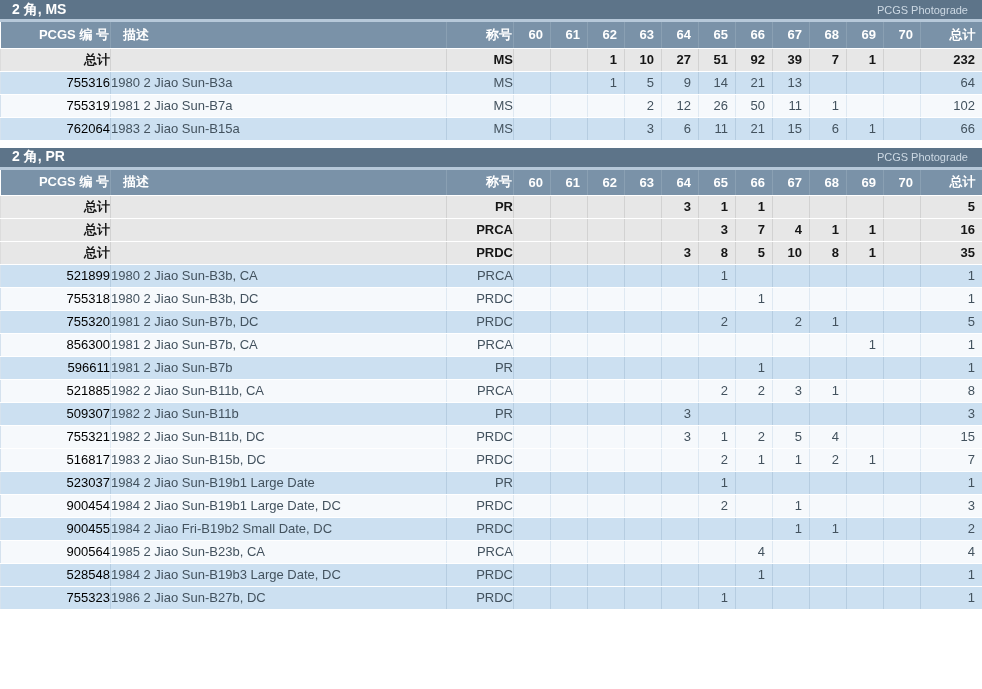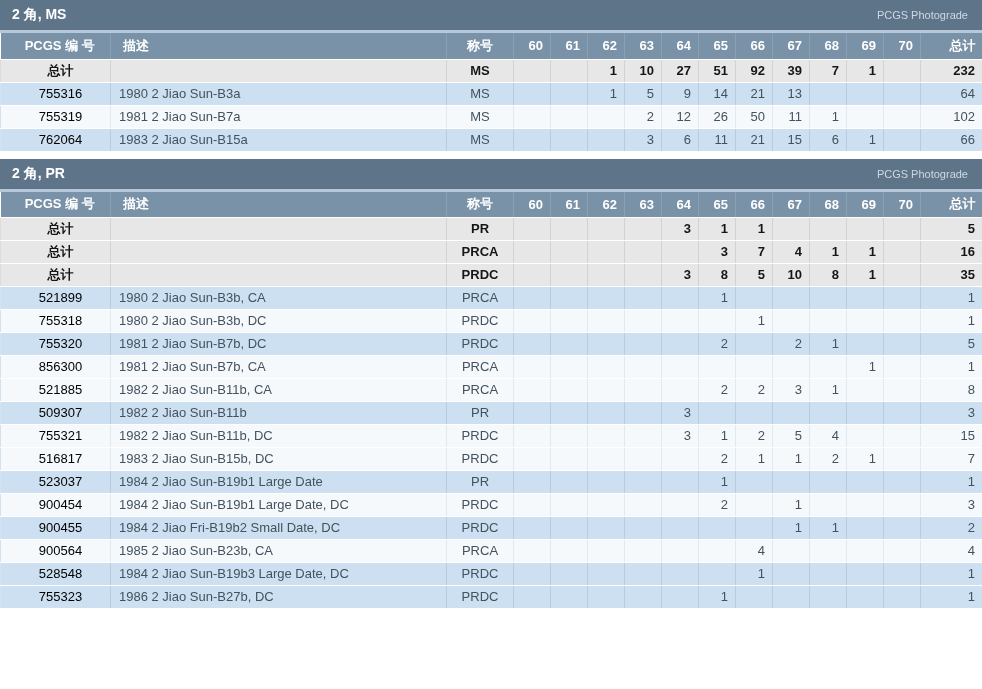--- a/index.html
+++ b/index.html
@@ -9,21 +9,21 @@
     background: #ffffff;
     font-family: "Liberation Sans", "DejaVu Sans", sans-serif;
     font-size: 13px;
     position: relative;
   }
   #app { position: relative; width: 982px; }
 
   .section { margin-bottom: 7px; }
 
   .section-bar {
-    height: 33px;
+    height: 22px;
     background: #5d7489;
     display: flex;
     align-items: center;
     justify-content: space-between;
     padding: 0 14px 0 12px;
     border-bottom: 3px solid #b6c8d9;
   }
   .section-title { color: #ffffff; font-weight: bold; font-size: 14px; }
   .photograde   { color: #cdd9e4; font-size: 11px; cursor: pointer; }
 
@@ -53,23 +53,23 @@
     color: #43525e;
     overflow: hidden; white-space: nowrap;
   }
   tbody td:first-child { border-left: 1px solid #d5e2ee; }
 
   .row-total td { background: #e7e7e7; color: #161616; font-weight: bold; border-right-color: #d2d2d2; }
   .row-total td:first-child { border-left-color: #dcdcdc; }
   .row-blue  td { background: #cce0f1; border-right-color: #b6cde1; }
   .row-white td { background: #f6f9fc; border-right-color: #dfe9f2; }
 
-  .c-pcgs  { text-align: center; padding-left: 10px; margin-left: 40px; }
-  .c-desc  { text-align: left; padding-left: 8px;  }
-  .c-desig { text-align: center; }
+  .c-pcgs  { text-align: right; padding-left: 10px; margin-left: 40px; }
+  .c-desc  { text-align: left; padding-left: 0;  }
+  .c-desig { text-align: right; }
   .c-grade, .c-total { text-align: right; padding-right: 7px; }
 
   th.c-pcgs { padding-left: 10px; }
   th.c-desc { padding-left: 12px;  }
 
   .pcgs-link { color: #000000; cursor: pointer; text-decoration: none; }
 
   .watermark {
     position: absolute;
     left: 768px;
@@ -357,20 +357,37 @@
               <td class="c-grade"></td>
               <td class="c-grade"></td>
               <td class="c-grade"></td>
               <td class="c-grade"></td>
               <td class="c-grade"></td>
               <td class="c-grade"></td>
               <td class="c-grade">1</td>
               <td class="c-grade"></td>
               <td class="c-total">1</td>
             </tr>
+            <tr class="row-blue">
+              <td class="c-pcgs"><span class="pcgs-link">596611</span></td>
+              <td class="c-desc">1981 2 Jiao Sun-B7b</td>
+              <td class="c-desig">PR</td>
+              <td class="c-grade"></td>
+              <td class="c-grade"></td>
+              <td class="c-grade"></td>
+              <td class="c-grade"></td>
+              <td class="c-grade"></td>
+              <td class="c-grade"></td>
+              <td class="c-grade">1</td>
+              <td class="c-grade"></td>
+              <td class="c-grade"></td>
+              <td class="c-grade"></td>
+              <td class="c-grade"></td>
+              <td class="c-total">1</td>
+            </tr>
             <tr class="row-white">
               <td class="c-pcgs"><span class="pcgs-link">521885</span></td>
               <td class="c-desc">1982 2 Jiao Sun-B11b, CA</td>
               <td class="c-desig">PRCA</td>
               <td class="c-grade"></td>
               <td class="c-grade"></td>
               <td class="c-grade"></td>
               <td class="c-grade"></td>
               <td class="c-grade"></td>
               <td class="c-grade">2</td>

